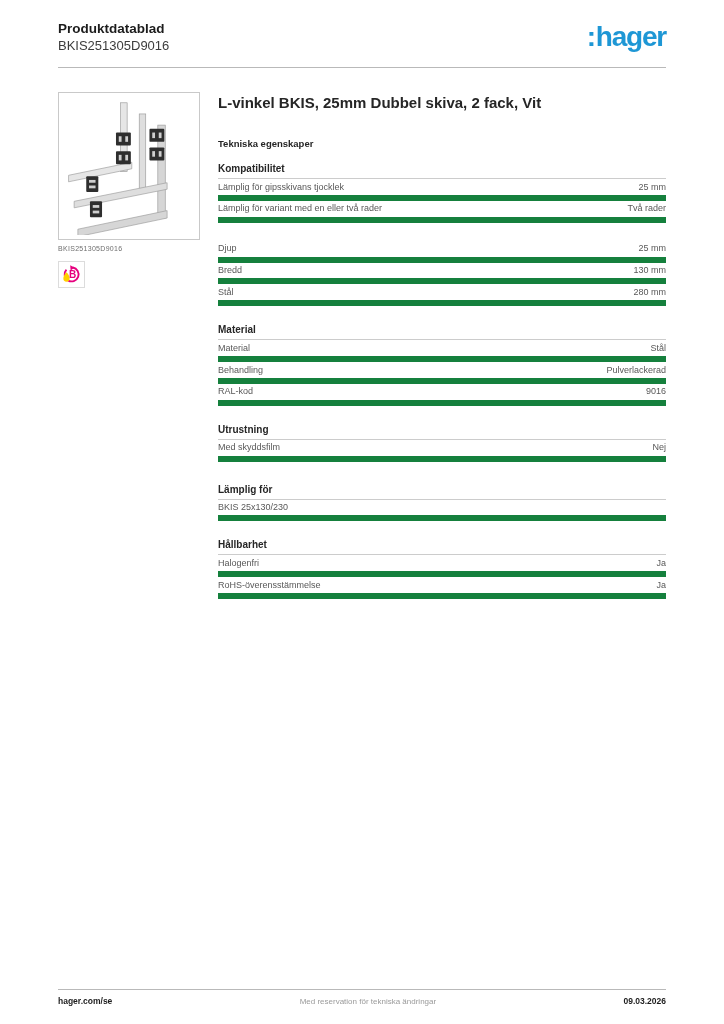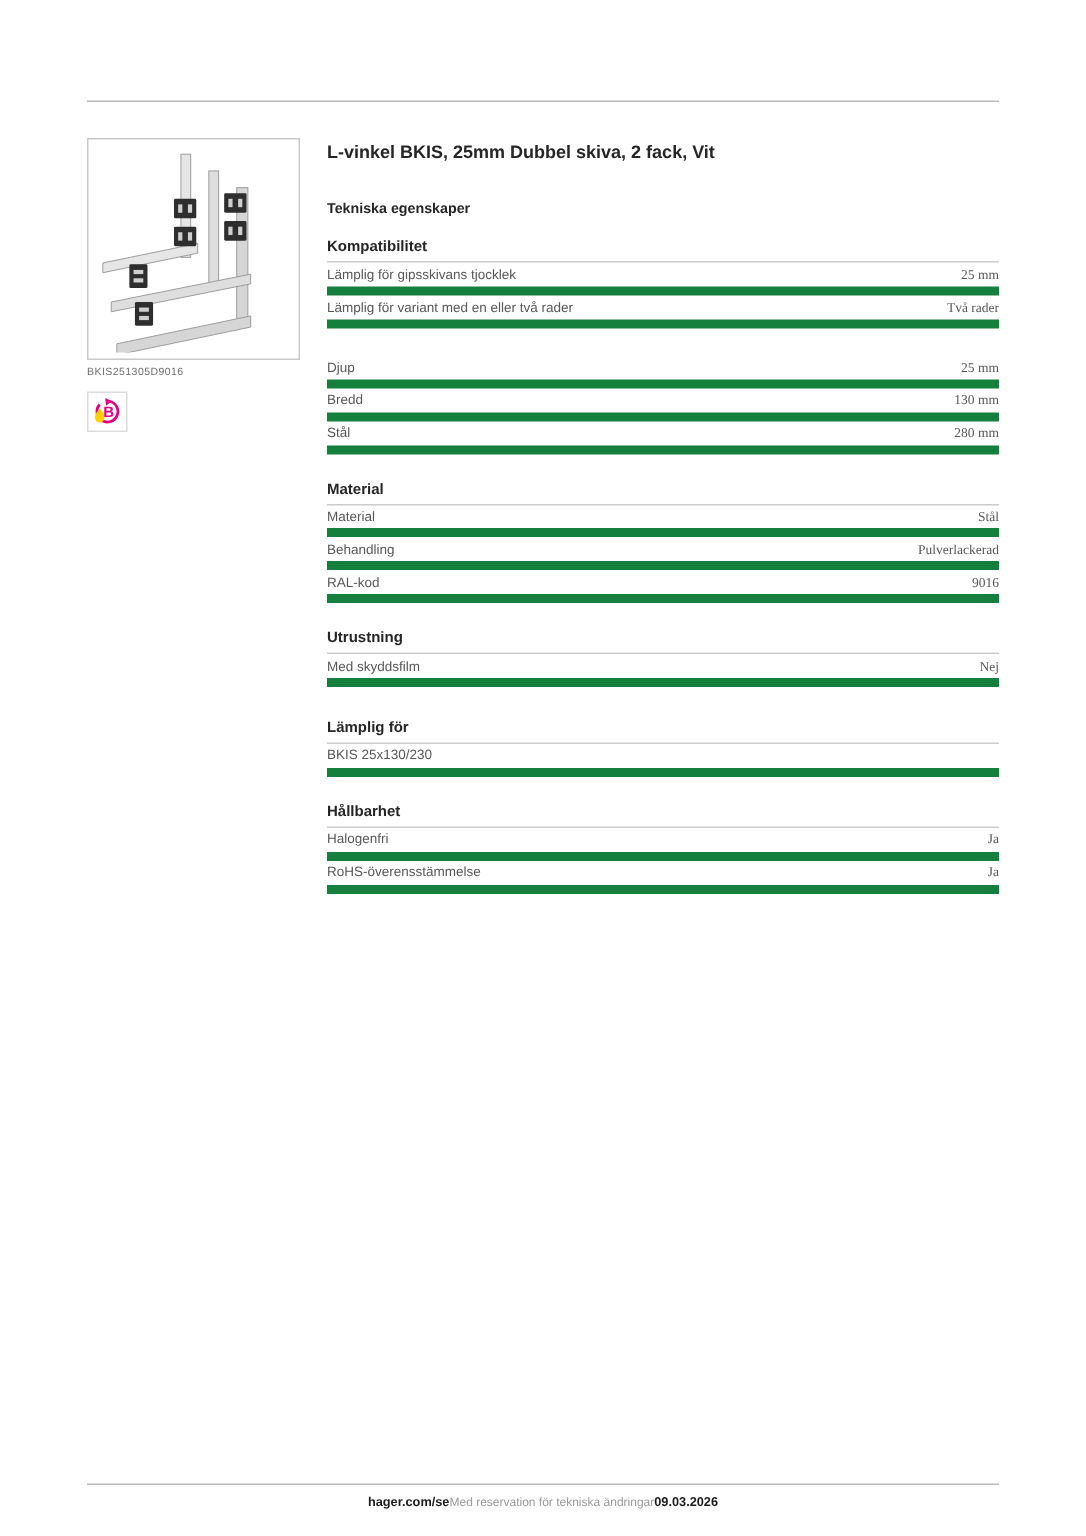--- a/index.html
+++ b/index.html
@@ -23,47 +23,52 @@
   
   .left-col { position: absolute; left: 58px; top: 92px; width: 142px; }
   .image-box { width: 140px; height: 146px; border: 1px solid #c9c9c9; background: #fff;
                display: flex; align-items: center; justify-content: center; }
   .image-caption { margin-top: 5px; font-size: 7px; color: #6e6e6e; letter-spacing: 0.3px; }
   .badge-box { margin-top: 9px; width: 25px; height: 25px; border: 1px solid #dcdcdc;
                display: flex; align-items: center; justify-content: center; }
 
   
   .right-col { position: absolute; left: 218px; top: 94px; width: 448px; }
-  .product-title { font-size: 12px; font-weight: bold; color: #262626; line-height: 1.2; }
+  .product-title { font-size: 15px; font-weight: bold; color: #262626; line-height: 1.2; }
   .tech-heading { margin-top: 26px; font-size: 9.5px; font-weight: bold; color: #262626; }
   .section { margin-top: 18px; }
   .section.first { margin-top: 14px; }
   .section.gap-lg { margin-top: 22px; }
   .section-title { font-size: 10px; font-weight: bold; color: #262626;
                    padding-bottom: 4px; border-bottom: 1px solid #cccccc; }
   .trow { display: flex; justify-content: space-between; align-items: baseline;
           font-size: 9px; color: #585858; padding: 2.5px 0 3px;
           border-bottom: 6px solid #15803d; line-height: 1.15; }
   .trow .lbl { text-align: left; }
-  .trow .val { text-align: right; white-space: nowrap; font-family: Liberation Serif, serif; }
+  .trow .val { text-align: right; white-space: nowrap; }
 
   
   .footer-rule { position: absolute; left: 58px; right: 58px; top: 989px;
                  border-top: 1px solid #b9b9b9; }
   .footer { position: absolute; left: 58px; right: 58px; top: 996px;
-            display: flex; justify-content: center; align-items: baseline; }
+            display: flex; justify-content: space-between; align-items: baseline; }
   .footer .f-left  { font-size: 8.5px; font-weight: bold; color: #1c1c1c; }
   .footer .f-center{ font-size: 8px; color: #9a9a9a; }
   .footer .f-right { font-size: 8.5px; font-weight: bold; color: #1c1c1c; }
 </style>
 </head>
 <body>
 
 <div class="page">
 
+  <div class="header">
+    <div class="doc-type">Produktdatablad</div>
+    <div class="doc-code">BKIS251305D9016</div>
+    <div class="logo"><span class="colon">:</span><span>hager</span></div>
+  </div>
   <div class="header-rule"></div>
 
   <div class="left-col">
     <div class="image-box">
       <svg width="132" height="138" viewBox="0 0 142 148" aria-hidden="true">
 
         <g stroke="#9a9a9a" stroke-width="0.7">
           <rect x="62" y="6" width="7" height="74" fill="#e6e6e6"></rect>
           <rect x="82" y="18" width="7" height="80" fill="#dedede"></rect>
           <rect x="102" y="30" width="8" height="100" fill="#d6d6d6"></rect>

